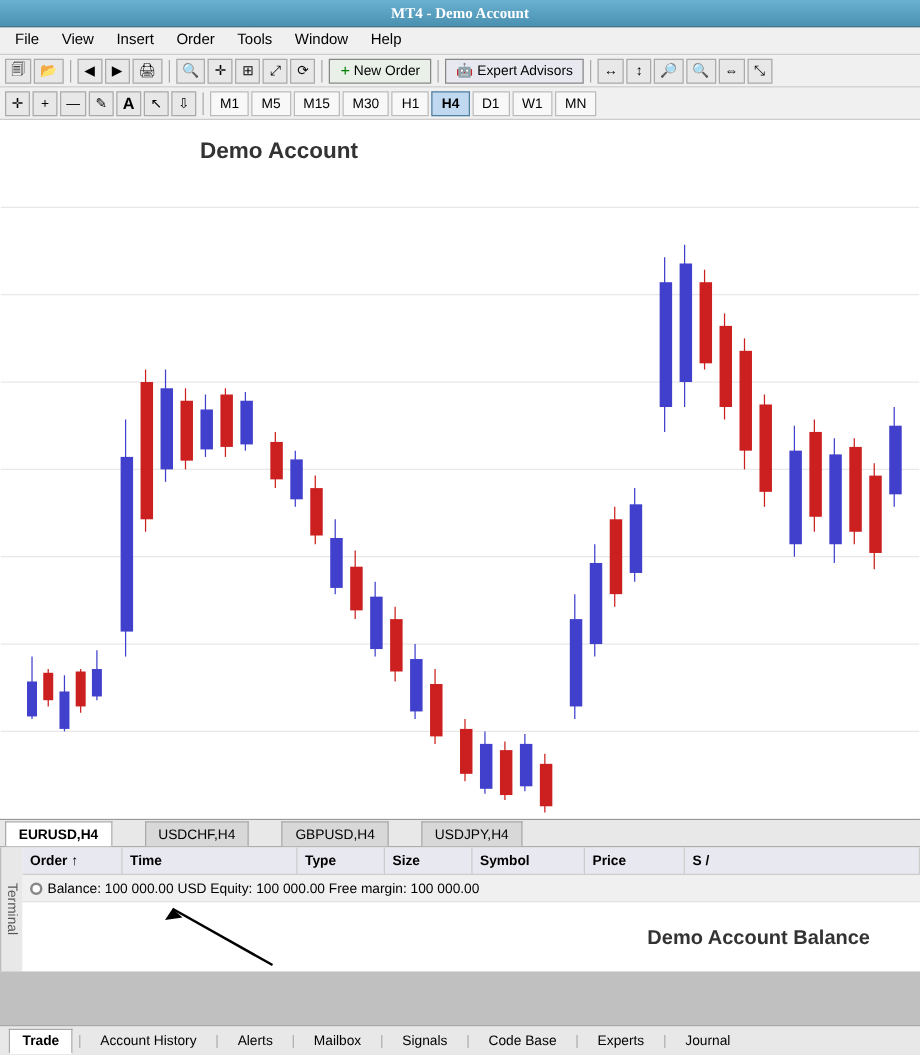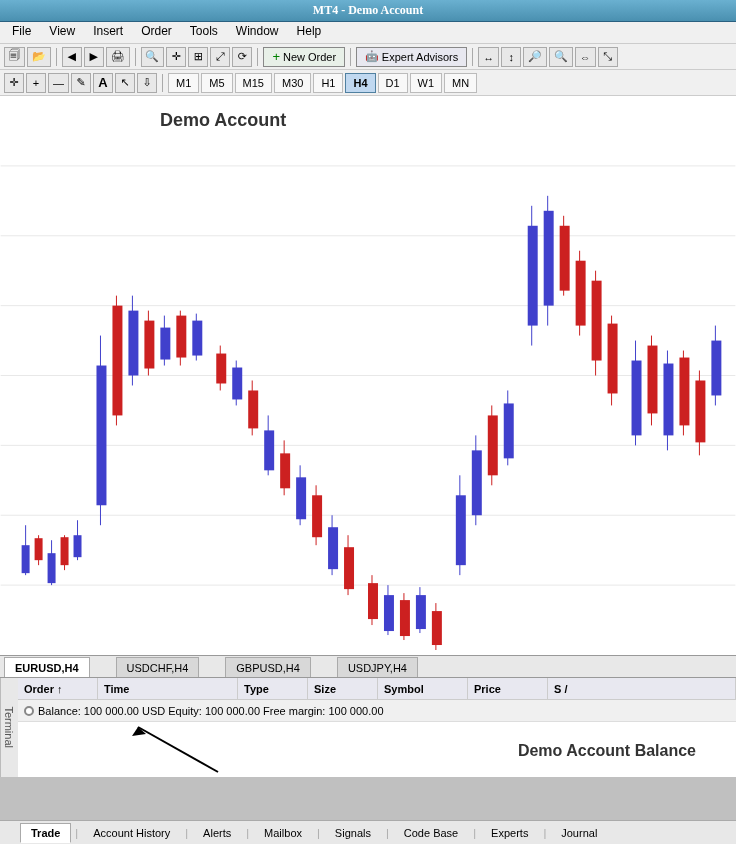--- a/index.html
+++ b/index.html
@@ -207,21 +207,21 @@
       flex-shrink: 0;
     }
 
     
     #bottom-tabs {
       background: #e8e8e8;
       height: 24px;
       display: flex;
       align-items: center;
       border-top: 1px solid #aaa;
-      padding: 0 20px;
+      padding: 0 7px;
       gap: 4px;
       position: absolute;
       bottom: 0;
       left: 0;
       right: 0;
       text-align: right;
     }
     .bottom-tab {
       padding: 2px 10px;
       cursor: pointer;

